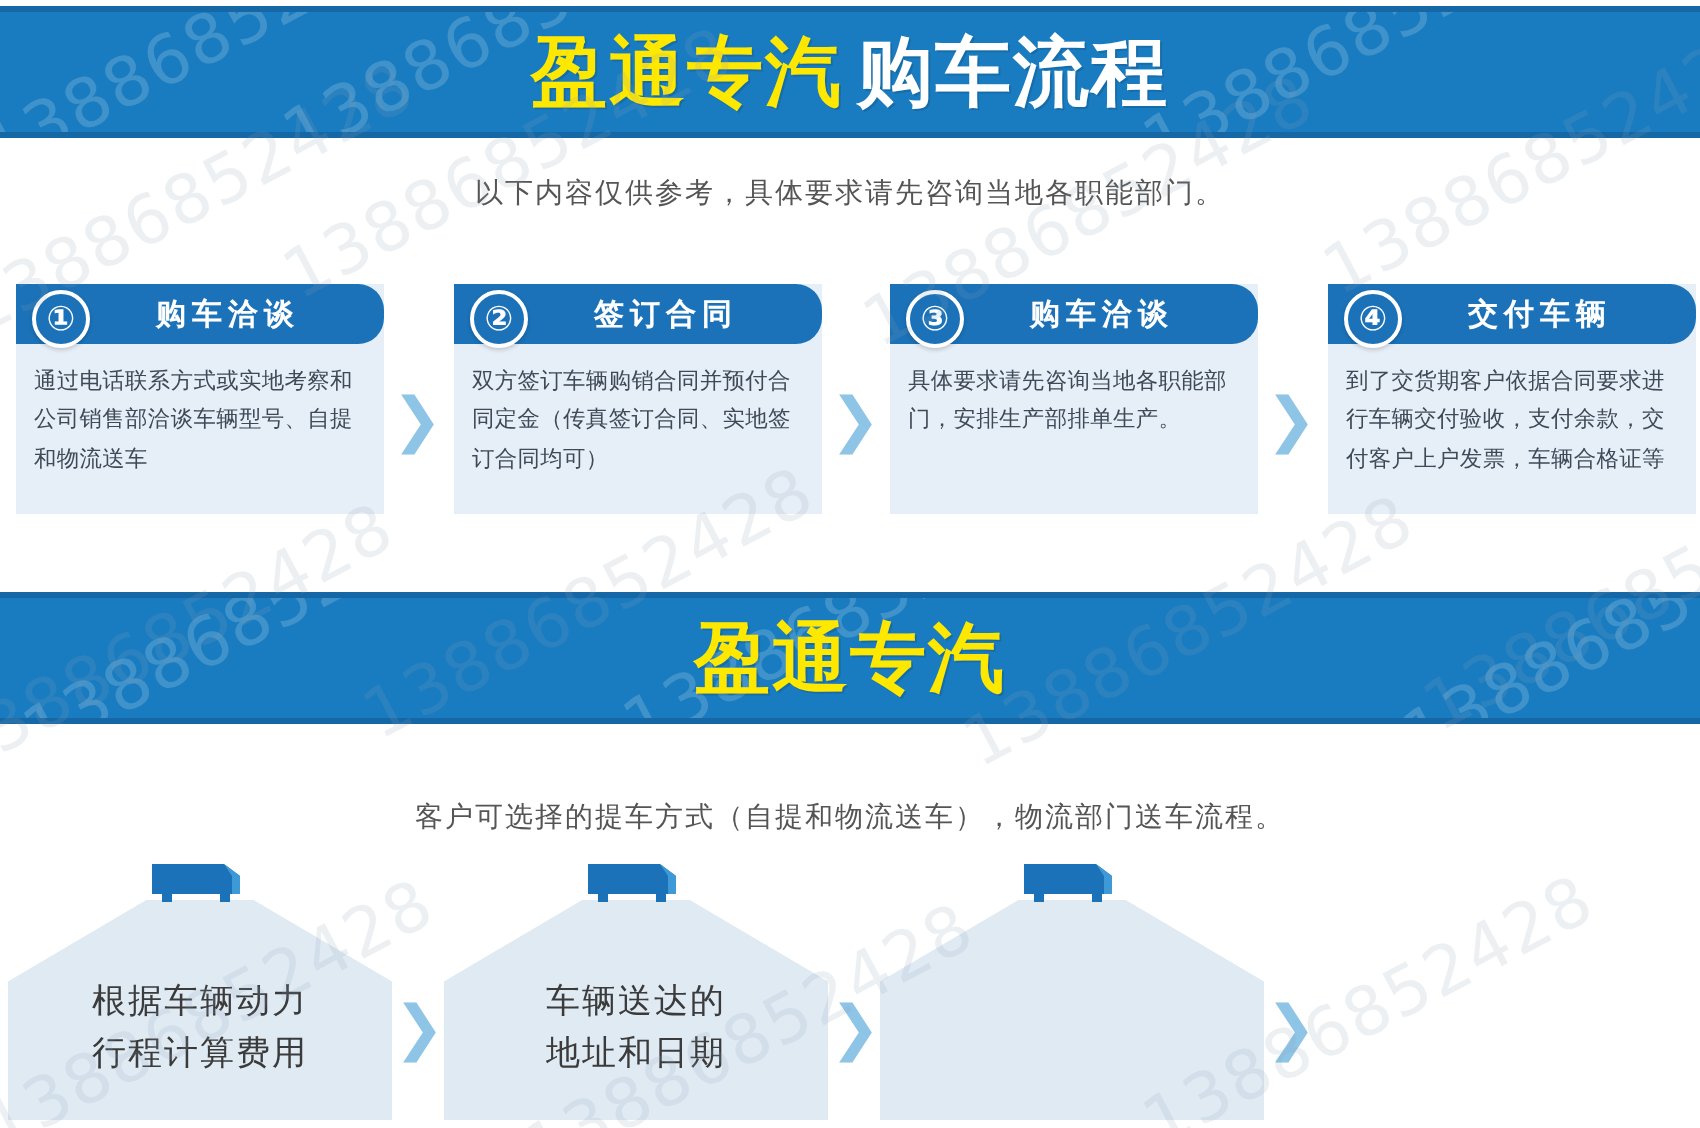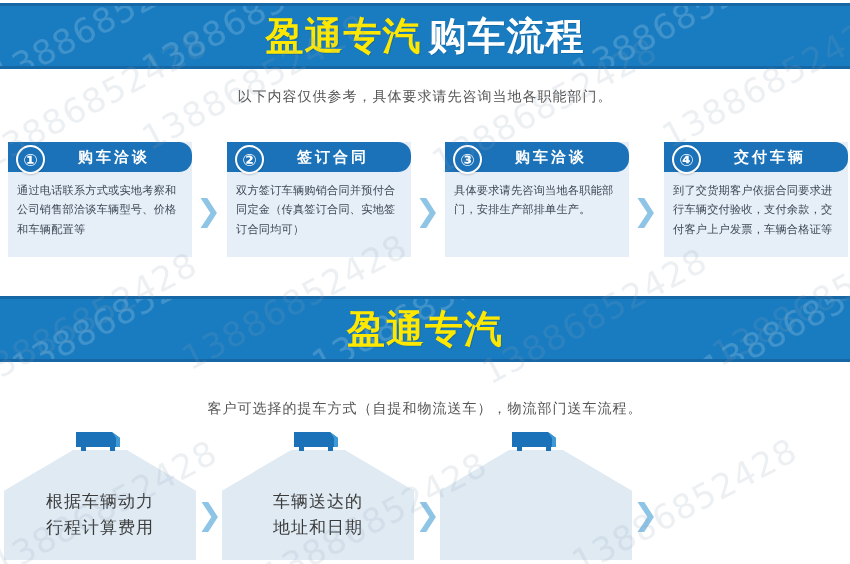--- a/index.html
+++ b/index.html
@@ -226,21 +226,21 @@
 
   <div class="subtitle" id="subtitle1">以下内容仅供参考，具体要求请先咨询当地各职能部门。</div>
 
   <div id="steps-row">
 
     <div class="step-card">
       <div class="step-head">
         <div class="step-num">①</div>
         <div class="step-title">购车洽谈</div>
       </div>
-      <div class="step-body">通过电话联系方式或实地考察和公司销售部洽谈车辆型号、价格和车辆配置等</div>
+      <div class="step-body">通过电话联系方式或实地考察和公司销售部洽谈车辆型号、自提和物流送车</div>
     </div>
 
     <div class="step-card">
       <div class="step-head">
         <div class="step-num">②</div>
         <div class="step-title">签订合同</div>
       </div>
       <div class="step-body">双方签订车辆购销合同并预付合同定金（传真签订合同、实地签订合同均可）</div>
     </div>
 

